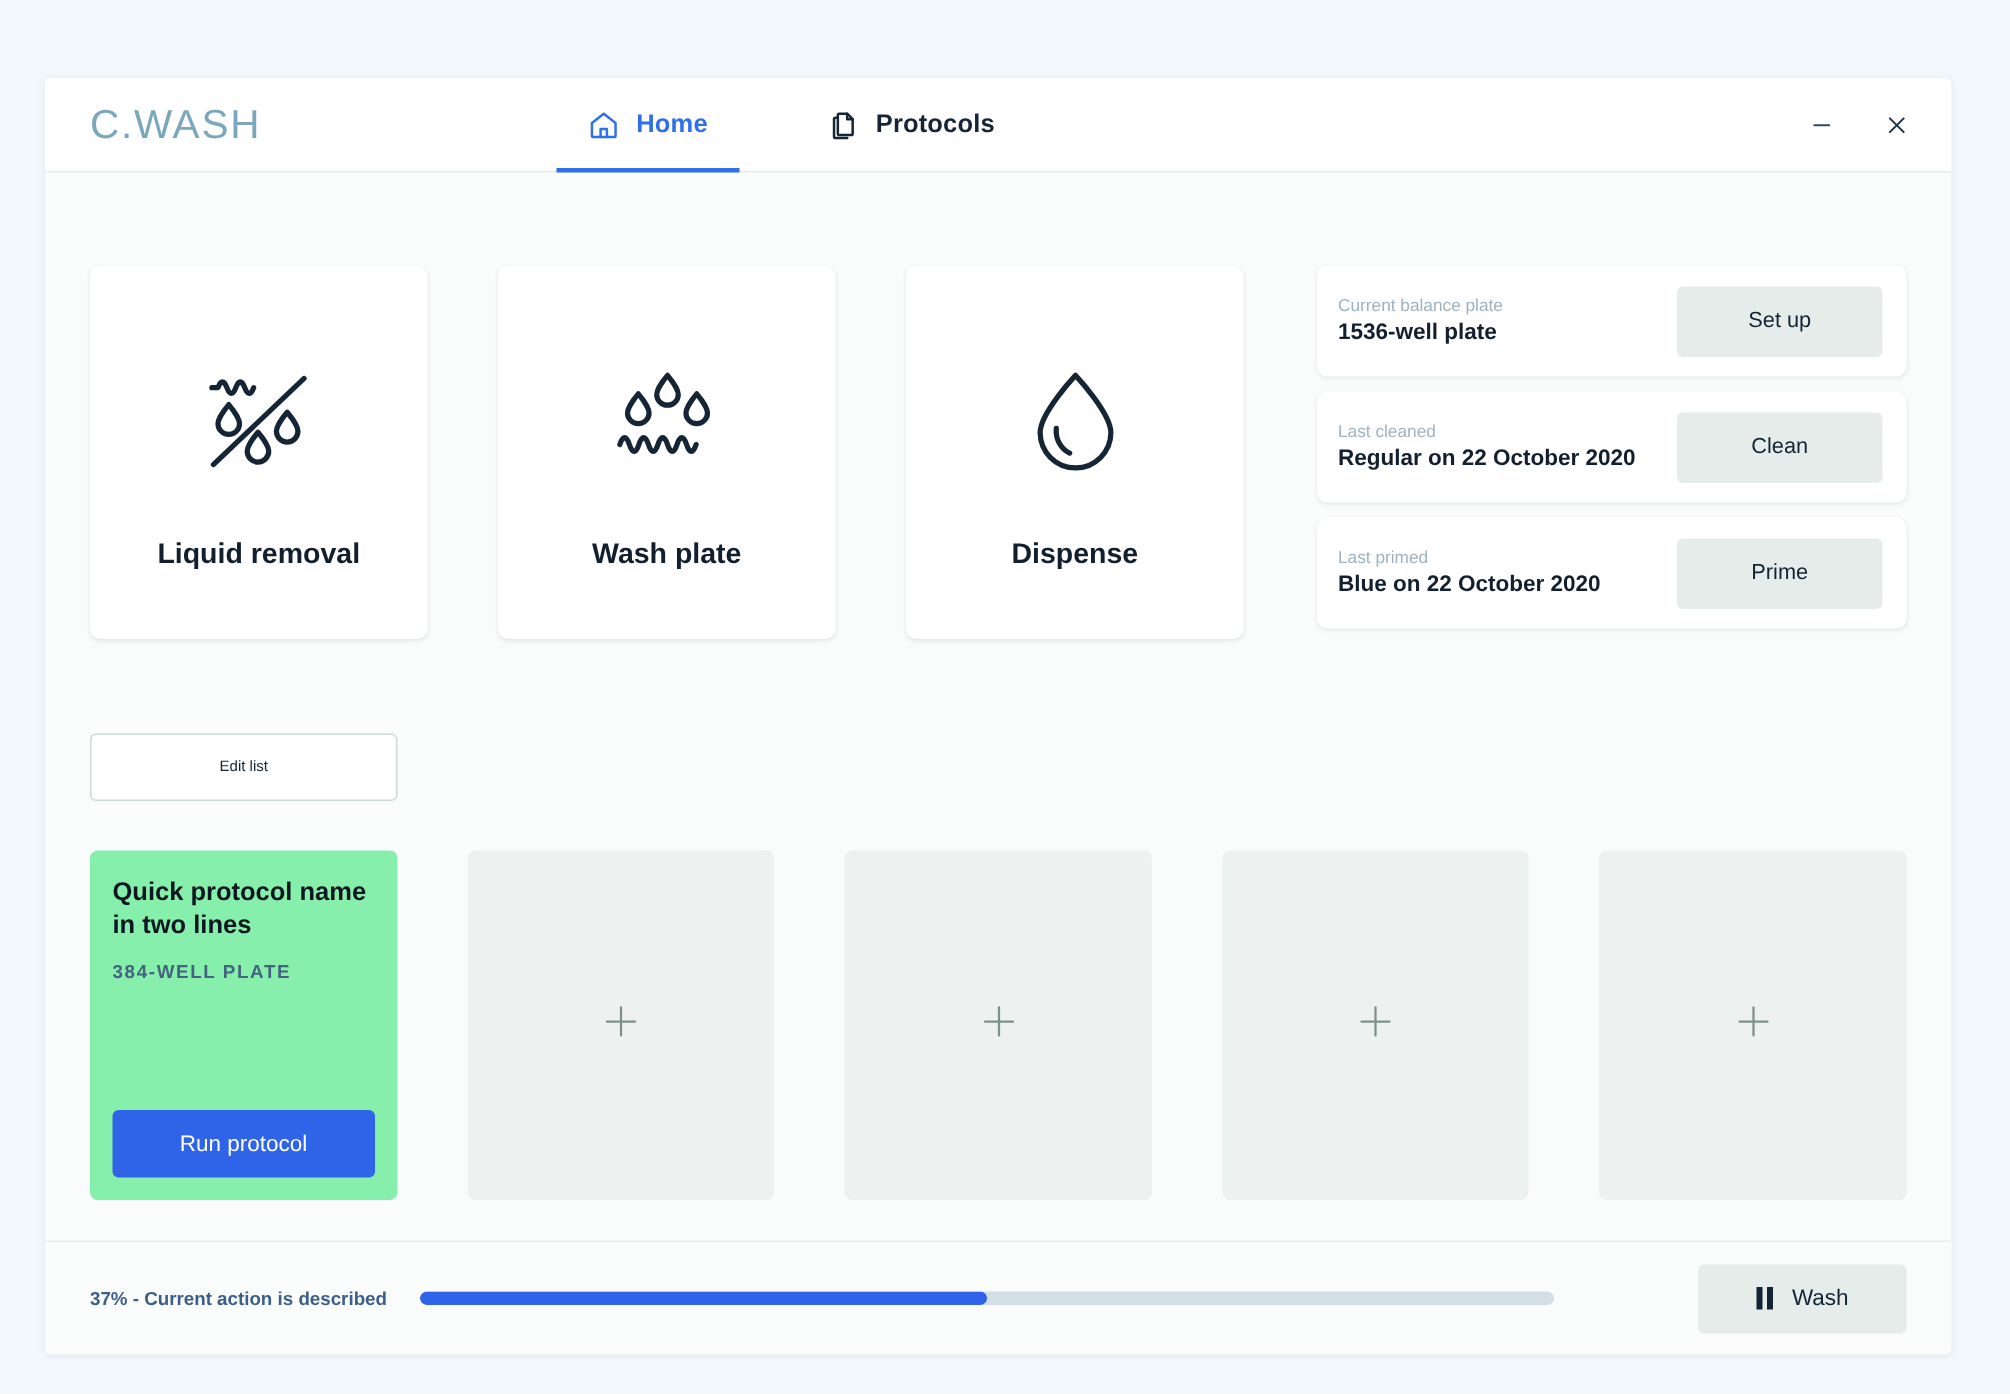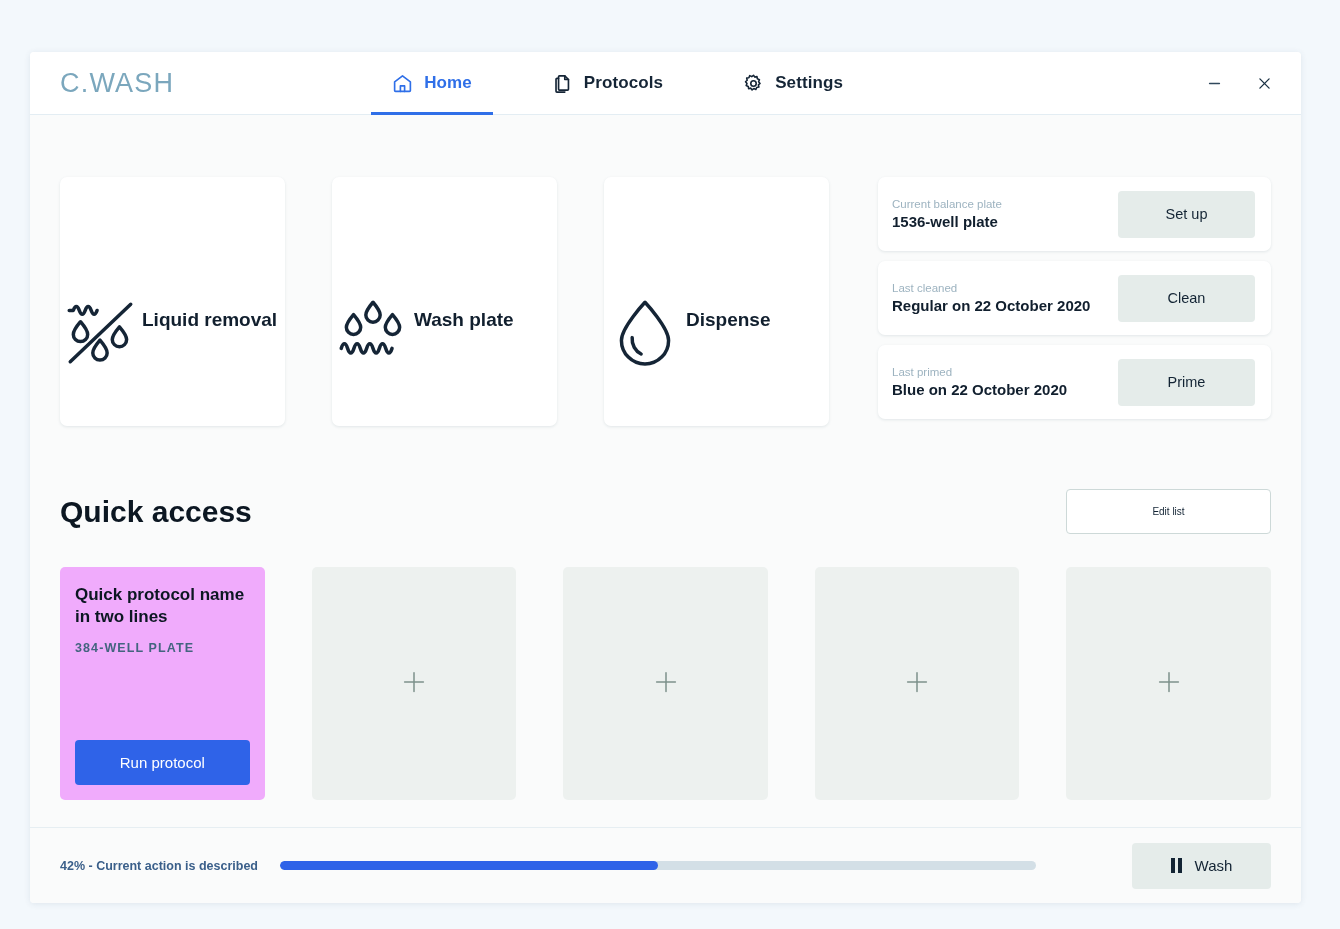--- a/index.html
+++ b/index.html
@@ -81,21 +81,21 @@
     overflow: hidden;
   }
 
   .top-row { display: flex; gap: 47px; align-items: flex-start; }
 
   .action-card {
     width: 225px; height: 249px;
     background: #ffffff;
     border-radius: 7px;
     box-shadow: 0 1px 3px rgba(60,90,110,0.13);
-    display: flex; flex-direction: row;
+    display: flex; flex-direction: column;
     align-items: center; justify-content: flex-start;
     cursor: pointer;
   }
   .action-card .glyph {
     margin-top: 62px;
     height: 84px;
     display: flex; align-items: center; justify-content: center;
   }
   .action-card .caption {
     margin-top: 36px;
@@ -144,21 +144,21 @@
     font-family: Liberation Sans, sans-serif;
     cursor: pointer;
   }
 
   .qa-grid {
     margin-top: 33px;
     display: flex; gap: 47px;
   }
   .qa-card {
     width: 205px; height: 233px;
-    background: #f0abfc;
+    background: #86efac;
     border-radius: 5px;
     padding: 17px 15px 15px 15px;
     display: flex; flex-direction: column;
     cursor: pointer;
   }
   .qa-name {
     font-size: 17px; font-weight: bold; color: #0c1722;
     line-height: 1.28;
   }
   .qa-plate {
@@ -249,29 +249,20 @@
         <span class="nav-icon">
           <svg width="21" height="21" viewBox="0 0 24 24" fill="none" stroke="#152536" stroke-width="1.9" stroke-linecap="round" stroke-linejoin="round">
             <path d="M8.5 3.2h6.1l4.2 4.2v11.1a1 1 0 0 1-1 1H8.5a1 1 0 0 1-1-1V4.2a1 1 0 0 1 1-1z"></path>
             <path d="M14.6 3.2v4.2h4.2"></path>
             <path d="M7.5 6.2H5.6a1 1 0 0 0-1 1v13.6a1 1 0 0 0 1 1h9.1"></path>
           </svg>
         </span>
         <span class="nav-label">Protocols</span>
       </div>
 
-      <div class="nav-item">
-        <span class="nav-icon">
-          <svg width="21" height="21" viewBox="0 0 24 24" fill="none" stroke="#152536" stroke-width="1.8" stroke-linecap="round" stroke-linejoin="round">
-            <circle cx="12" cy="12" r="3.1"></circle>
-            <path d="M12 2.6l1.5 2.1 2.5-.6.4 2.5 2.4 1-1 2.4 1.7 1.9-1.9 1.7.6 2.5-2.5.4-1 2.4-2.3-1.1-2 1.6-1.5-2.1-2.5.6-.4-2.5-2.4-1 1-2.4L2.9 10l1.9-1.7-.6-2.5 2.5-.4 1-2.4 2.3 1.1z"></path>
-          </svg>
-        </span>
-        <span class="nav-label">Settings</span>
-      </div>
 
     </div>
 
     <div class="win-controls">
       <div class="win-btn">
         <svg width="17" height="17" viewBox="0 0 24 24" fill="none" stroke="#30485c" stroke-width="1.9" stroke-linecap="round">
             <path d="M5 12h14"></path>
           </svg>
       </div>
       <div class="win-btn">
@@ -344,21 +335,20 @@
             <div class="status-label">Last primed</div>
             <div class="status-value">Blue on 22 October 2020</div>
           </div>
           <button class="pill-btn">Prime</button>
         </div>
 
       </div>
     </div>
 
     <div class="qa-head">
-      <div class="qa-title">Quick access</div>
       <button class="outline-btn">Edit list</button>
     </div>
 
     <div class="qa-grid">
 
       <div class="qa-card">
         <div class="qa-name">Quick protocol name in two lines</div>
         <div class="qa-plate">384-WELL PLATE</div>
         <button class="qa-run">Run protocol</button>
       </div>
@@ -389,21 +379,21 @@
           <svg width="30" height="30" viewBox="0 0 24 24" fill="none" stroke="#7d918c" stroke-width="1.2" stroke-linecap="round">
               <path d="M12 4.5v15M4.5 12h15"></path>
             </svg>
         </span>
       </div>
 
     </div>
   </div>
 
   <div class="footer">
-    <div class="footer-status">42% - Current action is described</div>
+    <div class="footer-status">37% - Current action is described</div>
     <div class="progress-track">
       <div class="progress-fill" style="width: 50%;"></div>
     </div>
     <button class="pause-btn">
       <span class="pause-bars">
           <i></i>
           <i></i>
         </span>
       <span>Wash</span>
     </button>

